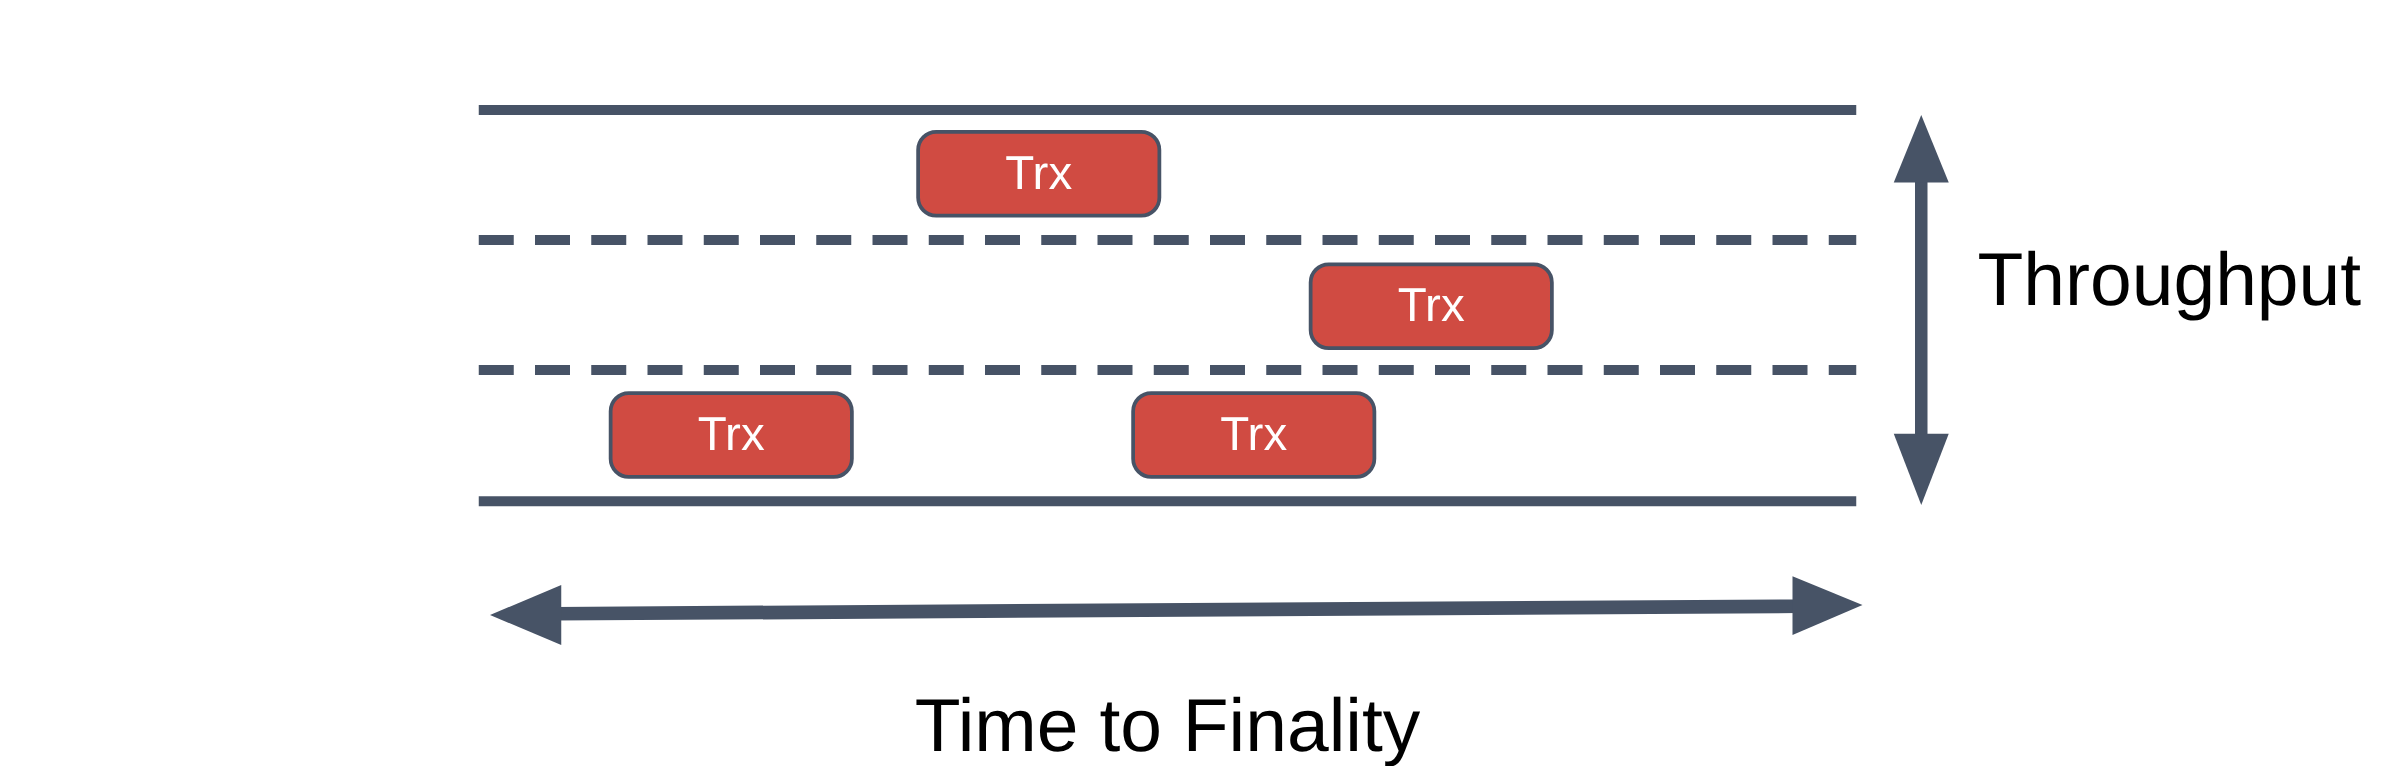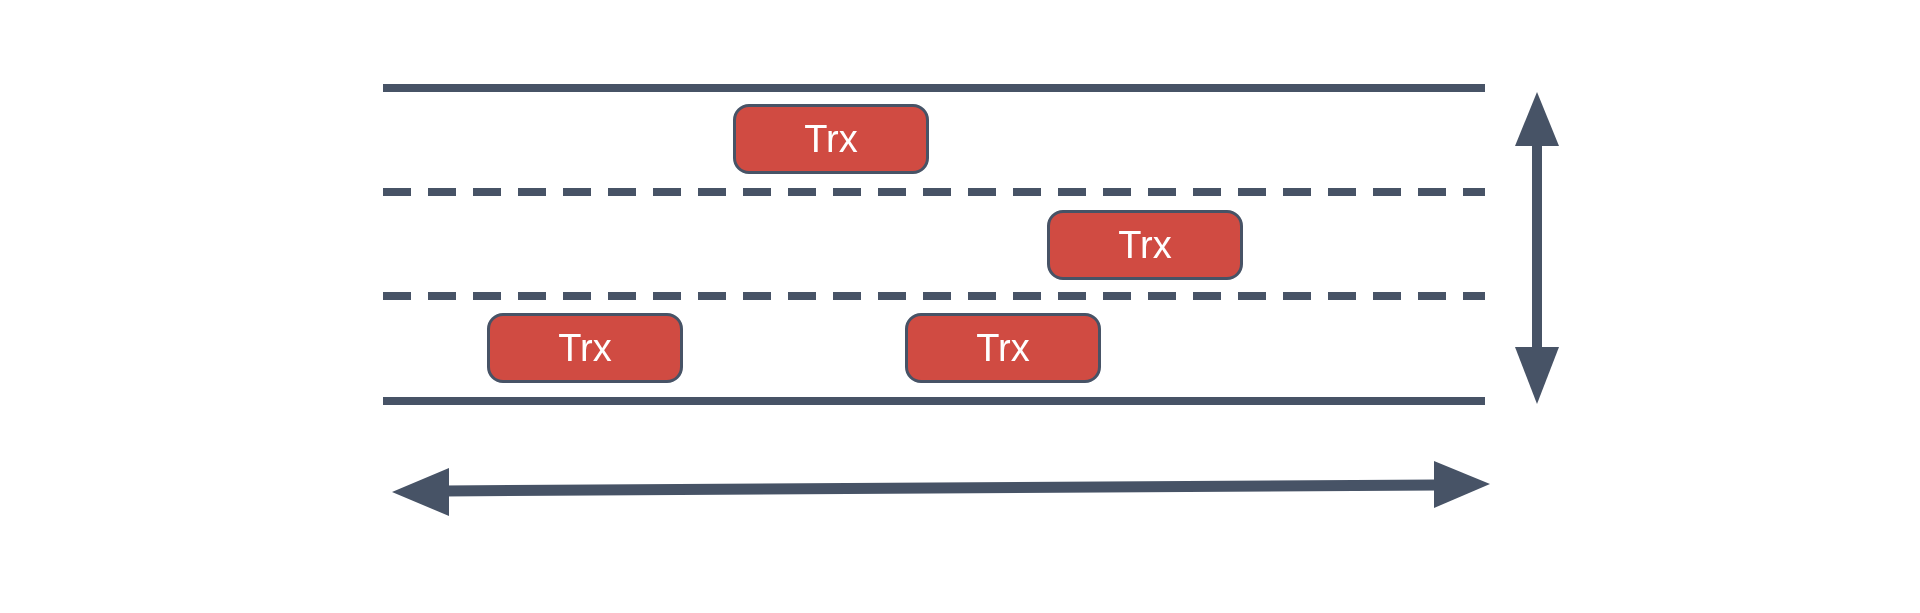--- a/index.html
+++ b/index.html
@@ -106,14 +106,16 @@
   <div class="trx-box" style="left:1047px; top:166px;">
     <span>Trx</span>
   </div>
   <div class="trx-box" style="left:487px; top:269px;">
     <span>Trx</span>
   </div>
   <div class="trx-box" style="left:905px; top:269px;">
     <span>Trx</span>
   </div>
 
+  <div class="axis-label throughput">Throughput</div>
+  <div class="axis-label time">Time to Finality</div>
 
 </div>
 
 </body></html>

